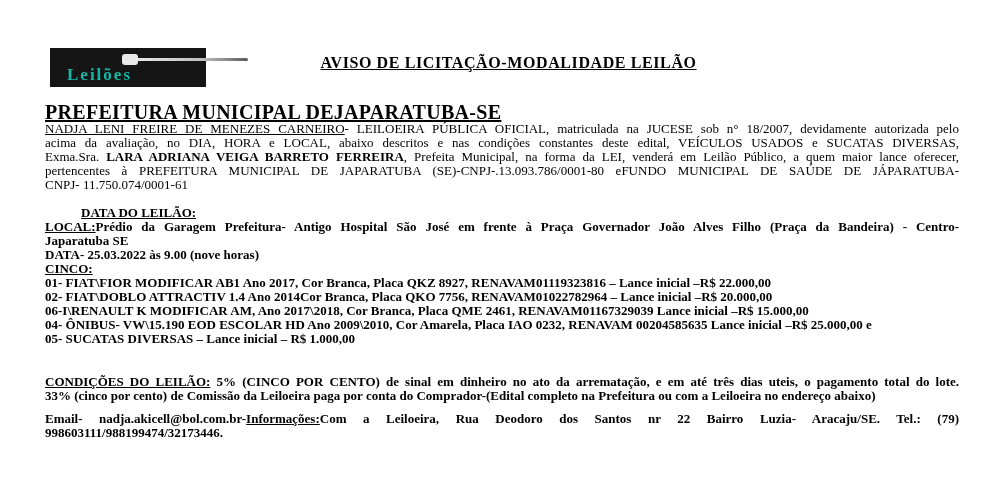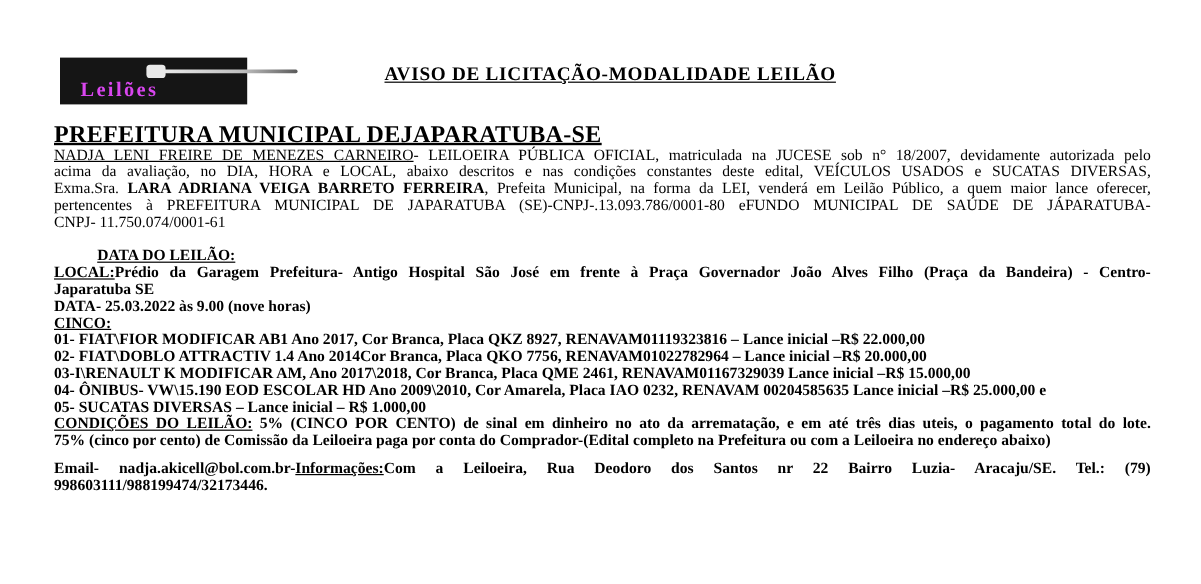--- a/index.html
+++ b/index.html
@@ -5,34 +5,34 @@
   html,body { margin:0; padding:0; background:#ffffff; }
   .page {
     position:relative; width:1001px; height:487px; background:#ffffff;
     overflow:hidden; font-family:"Liberation Serif", serif; color:#000;
   }
   
   .logo { position:absolute; left:50px; top:48px; width:156px; height:39px; background:#151515; }
   .logo .head { position:absolute; left:72px; top:6px; width:16px; height:11px; background:#e9e9e9; border-radius:3px; }
   .logo .handle { position:absolute; left:86px; top:10px; width:112px; height:3px; border-radius:2px;
                   background:linear-gradient(to right,#e9e9e9 0%,#bdbdbd 60%,#5a5a5a 100%); }
-  .logo .logo-text { position:absolute; left:17px; top:17px; color:#d946ef; font-size:17px;
+  .logo .logo-text { position:absolute; left:17px; top:17px; color:#14b8a6; font-size:17px;
                      font-weight:bold; letter-spacing:2px; }
   
   .title { position:absolute; left:16px; right:0; top:54px; text-align:center;
            font-size:16px; font-weight:bold; text-decoration:underline; letter-spacing:0.6px; }
   
   .body { position:absolute; left:45px; top:103px; width:914px; font-size:13px; line-height:14px; }
   .h1 { font-size:20px; line-height:19px; font-weight:bold; text-decoration:underline; letter-spacing:0.3px; }
   .ln { min-height:14px; }
   .just { text-align:justify; text-align-last:justify; }
   .b { font-weight:bold; }
   .u { text-decoration:underline; }
   .sp-sm { margin-top:14px;margin-left:36px; }
-  .cond { }
+  .cond { margin-top:29px; }
   .email { margin-top:9px; }
 </style>
 </head>
 <body>
 
 <div class="page">
 
   <div class="logo">
     <span class="head"></span>
     <span class="handle"></span>
@@ -53,24 +53,24 @@
 
     <div class="ln sp-sm"><span class="b u">DATA DO LEILÃO:</span></div>
 
     <div class="ln just b"><span class="u">LOCAL:</span><span>Prédio da Garagem Prefeitura- Antigo Hospital São José em frente à Praça Governador João Alves Filho (Praça da Bandeira) - Centro-</span></div>
     <div class="ln b">Japaratuba SE</div>
     <div class="ln b">DATA- 25.03.2022 às 9.00 (nove horas)</div>
 
     <div class="ln"><span class="b u">CINCO:</span></div>
     <div class="ln b">01- FIAT\FIOR MODIFICAR AB1 Ano 2017, Cor Branca, Placa QKZ 8927, RENAVAM01119323816 – Lance inicial –R$ 22.000,00</div>
     <div class="ln b">02- FIAT\DOBLO ATTRACTIV 1.4 Ano 2014Cor Branca, Placa QKO 7756, RENAVAM01022782964 – Lance inicial –R$ 20.000,00</div>
-    <div class="ln b">03-I\RENAULT K MODIFICAR AM, Ano 2017\2018, Cor Branca, Placa QME 2461, RENAVAM01167329039 Lance inicial –R$ 15.000,00</div>
+    <div class="ln b">06-I\RENAULT K MODIFICAR AM, Ano 2017\2018, Cor Branca, Placa QME 2461, RENAVAM01167329039 Lance inicial –R$ 15.000,00</div>
     <div class="ln b">04- ÔNIBUS- VW\15.190 EOD ESCOLAR HD Ano 2009\2010, Cor Amarela, Placa IAO 0232, RENAVAM 00204585635 Lance inicial –R$ 25.000,00  e</div>
     <div class="ln b">05- SUCATAS DIVERSAS – Lance inicial – R$ 1.000,00</div>
 
     <div class="ln just b cond"><span class="u">CONDIÇÕES DO LEILÃO:</span><span> 5% (CINCO POR CENTO) de sinal em dinheiro no ato da arrematação, e em até três dias uteis, o pagamento total do lote.</span></div>
-    <div class="ln b">75% (cinco por cento) de Comissão da Leiloeira paga por conta do Comprador-(Edital completo na Prefeitura ou com a Leiloeira no endereço abaixo)</div>
+    <div class="ln b">33% (cinco por cento) de Comissão da Leiloeira paga por conta do Comprador-(Edital completo na Prefeitura ou com a Leiloeira no endereço abaixo)</div>
 
     <div class="ln just b email"><span>Email-  nadja.akicell@bol.com.br-</span><span class="u">Informações:</span><span>Com a Leiloeira, Rua Deodoro dos Santos nr 22 Bairro Luzia- Aracaju/SE. Tel.: (79)</span></div>
     <div class="ln b">998603111/988199474/32173446.</div>
 
   </div>
 </div>
 
 </body></html>

